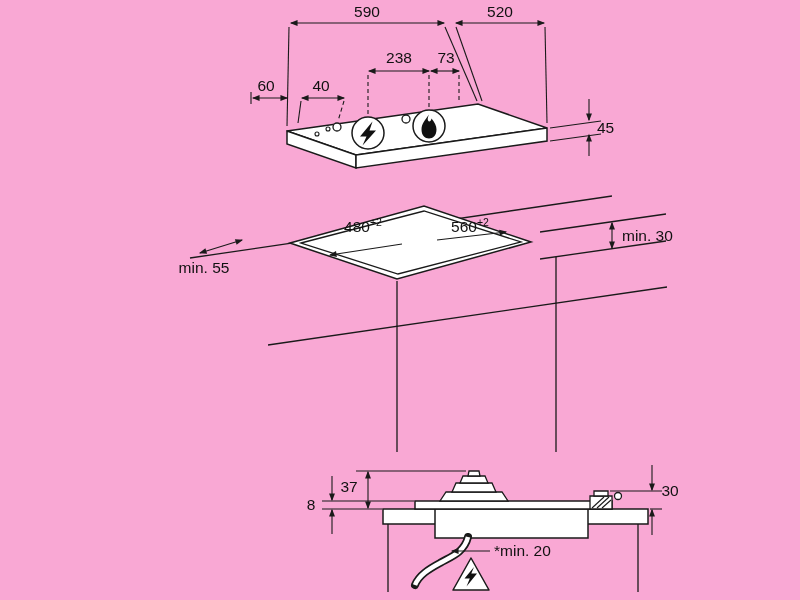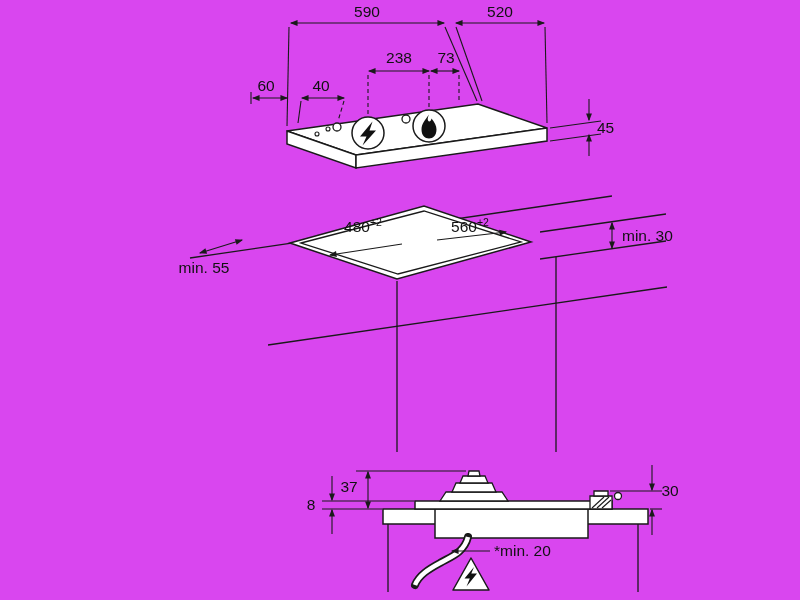--- a/index.html
+++ b/index.html
@@ -1,16 +1,16 @@
 <!DOCTYPE html>
 <html><head>
 <meta charset="utf-8">
 <style>
   html,body{margin:0;padding:0;background:#ffffff;}
-  .stage{width:800px;height:600px;background:#d946ef;position:relative;overflow:hidden;
+  .stage{width:800px;height:600px;background:#f9a8d4;position:relative;overflow:hidden;
          font-family:"Liberation Sans", sans-serif;}
   svg{display:block;}
   .ln{stroke:#1a1a1a;stroke-width:1.3;fill:none;}
   .thin{stroke:#1a1a1a;stroke-width:1.1;fill:none;}
   .dash{stroke:#1a1a1a;stroke-width:1.1;fill:none;stroke-dasharray:4 3;}
   .fw{fill:#ffffff;stroke:#1a1a1a;stroke-width:1.5;}
   .fw2{fill:#ffffff;stroke:#1a1a1a;stroke-width:1.3;}
   .sym{fill:#111111;stroke:none;}
   text{font:15.5px "Liberation Sans", sans-serif;fill:#111111;}
   .sup{font-size:10.5px;}

